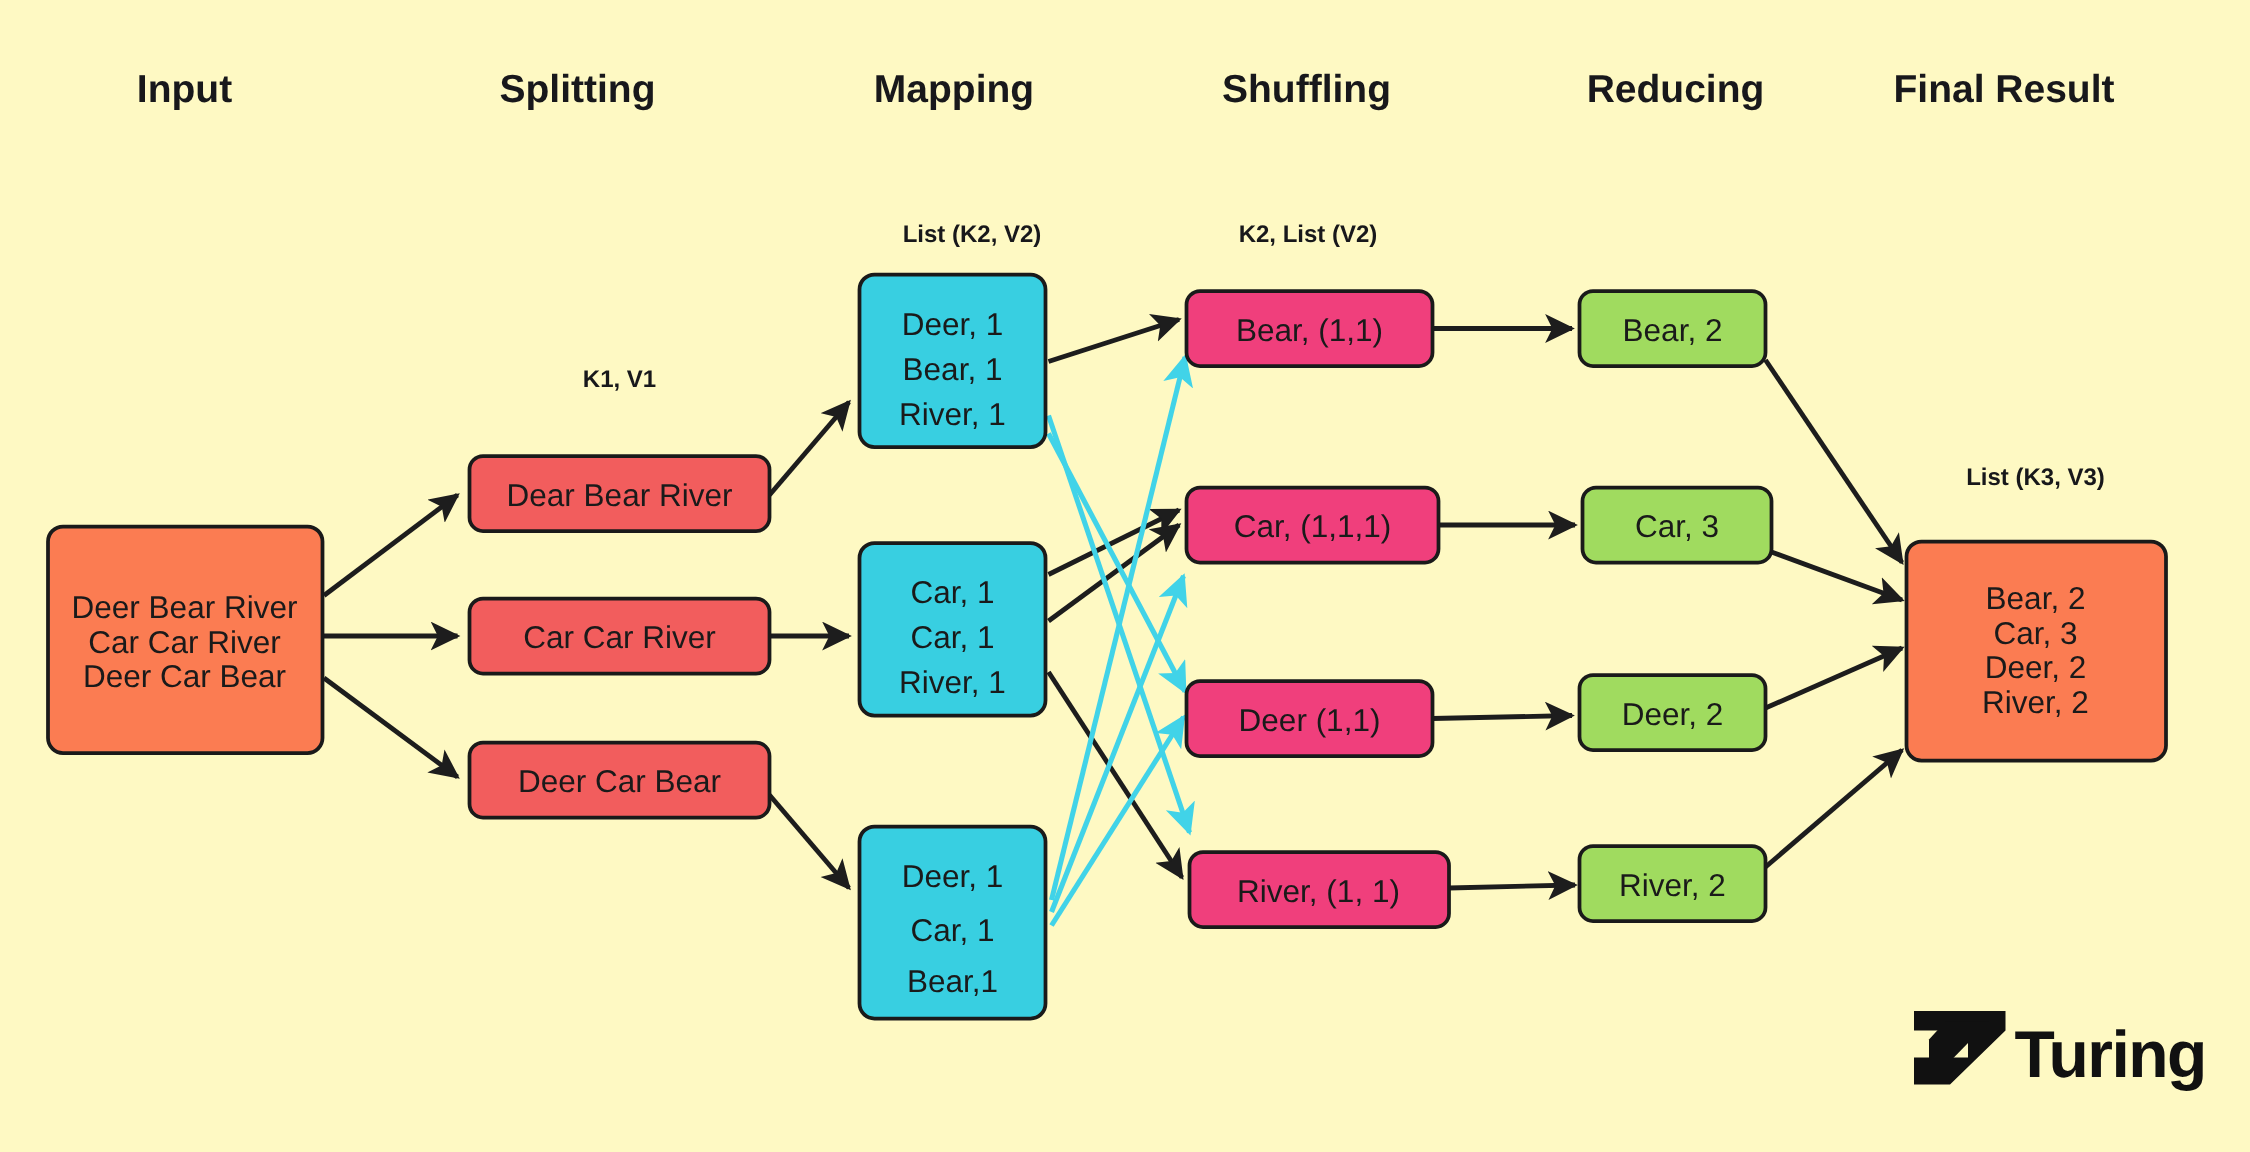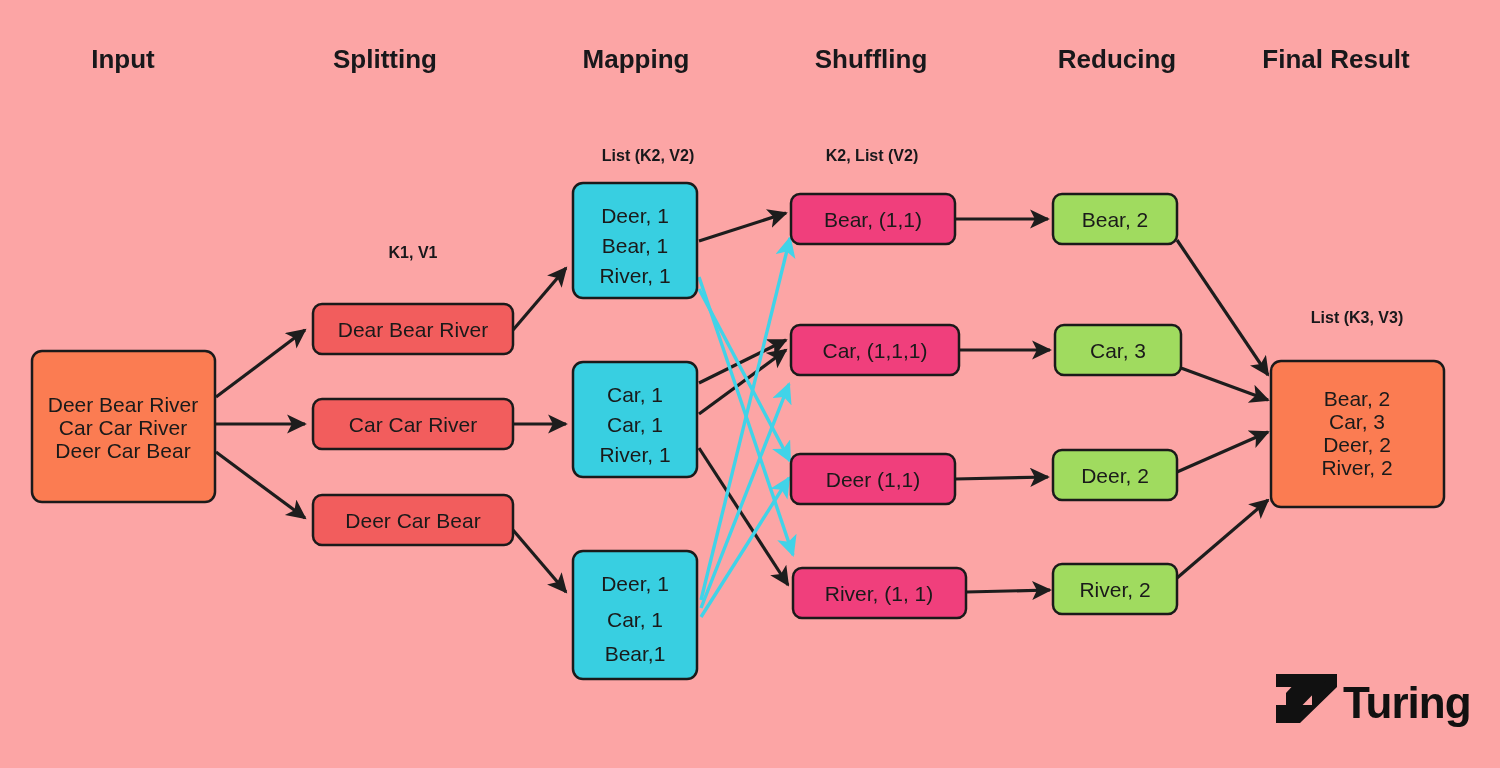--- a/index.html
+++ b/index.html
@@ -11,21 +11,21 @@
   body {
     width: 1500px;
     height: 768px;
     overflow: hidden;
     font-family: "Liberation Sans", sans-serif;
   }
   #canvas {
     position: relative;
     width: 1500px;
     height: 768px;
-    background: #fca5a5;
+    background: #fef9c3;
   }
   svg#diagram {
     position: absolute;
     top: 0; left: 0;
     width: 1500px;
     height: 768px;
   }
   .stage-title {
     font-family: "Liberation Sans", sans-serif;
     font-weight: bold;

